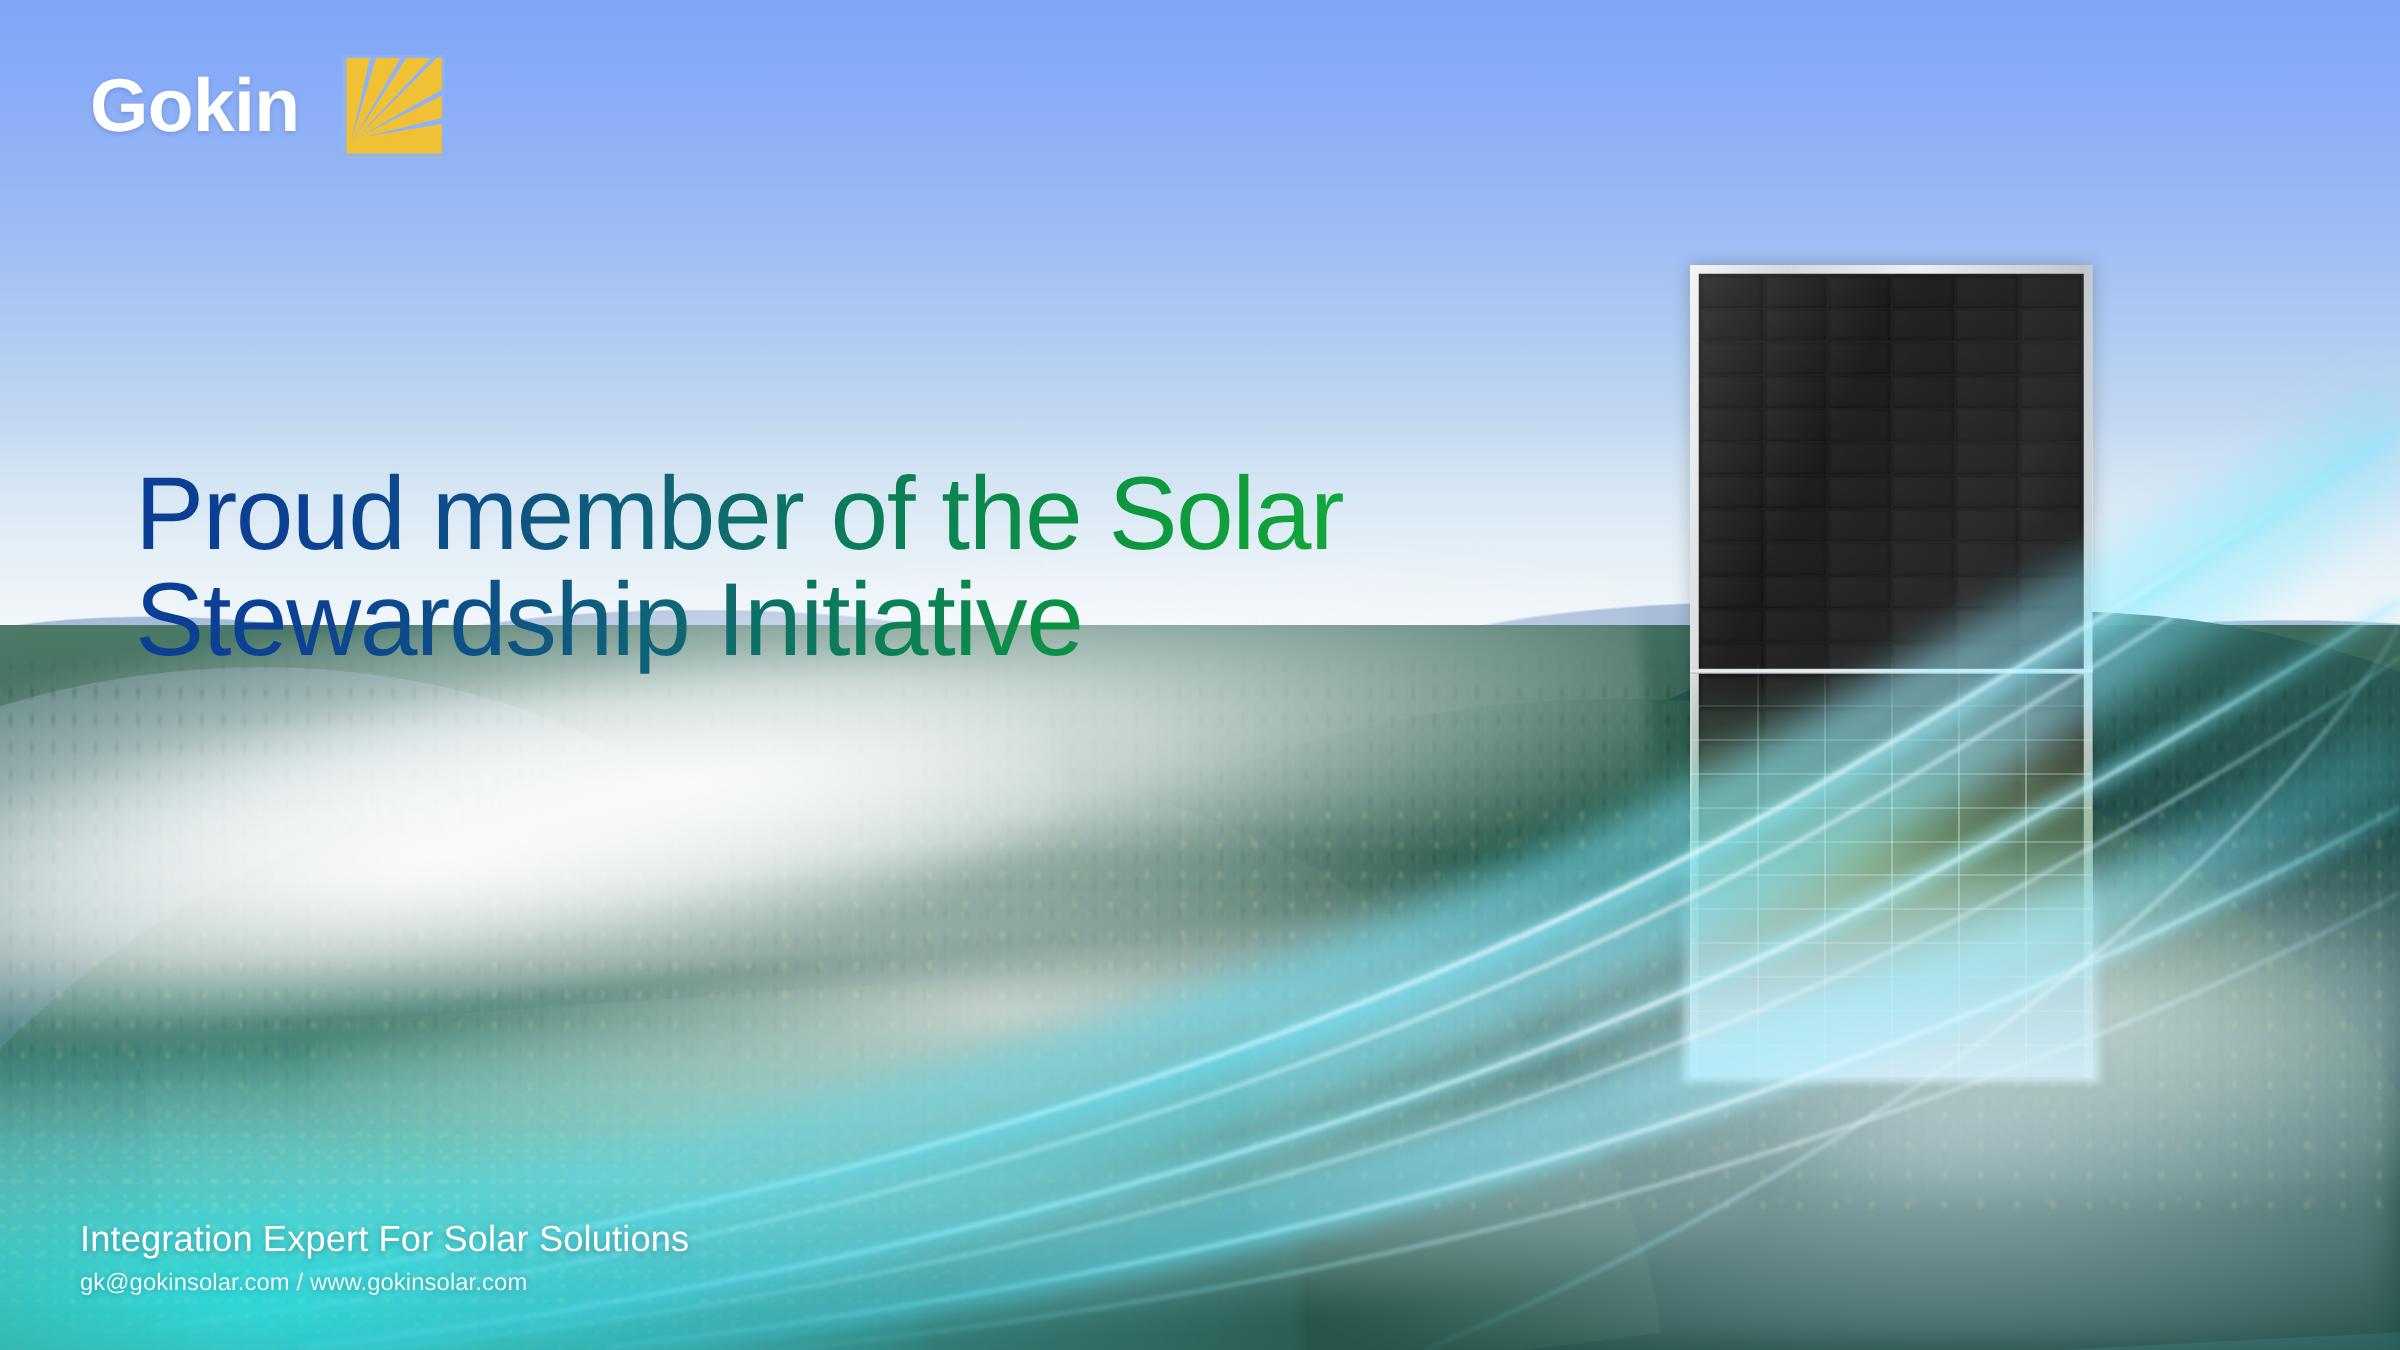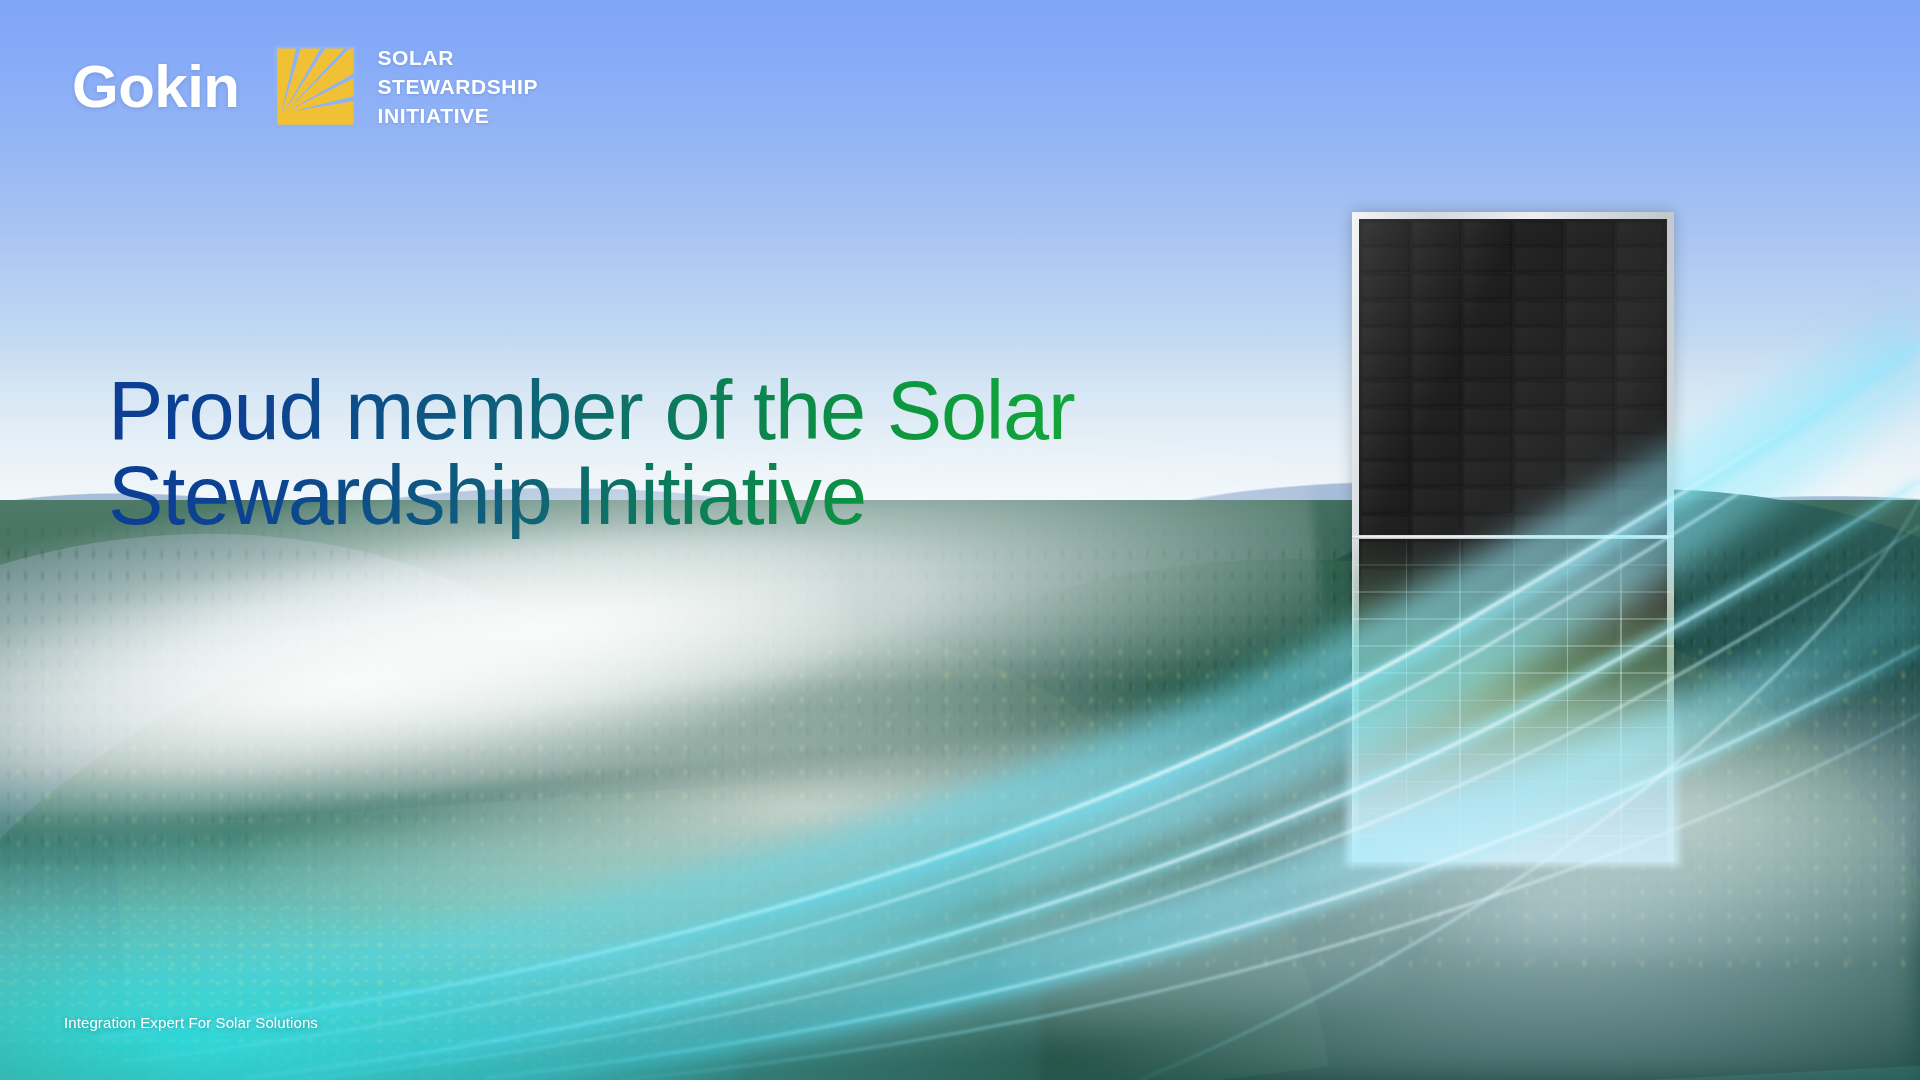--- a/index.html
+++ b/index.html
@@ -296,21 +296,21 @@
       #0E9C3C 86%,
       #14A63A 100%);
     -webkit-background-clip:text; background-clip:text;
     -webkit-text-fill-color:transparent; color:transparent;
     white-space:pre-line;
   }
 
   
   .footer { position:absolute; left:64px; bottom:42px; z-index:30; }
   .footer-tag {
-    color:#FFFFFF; font-size:15px; letter-spacing:.1px;
+    color:#FFFFFF; font-size:29px; letter-spacing:.1px;
     text-shadow:0 1px 5px rgba(10,70,90,.35);
     margin-bottom:7px;
   }
   .footer-contact {
     color:#EAF9FC; font-size:19px; letter-spacing:.1px;
     text-shadow:0 1px 5px rgba(10,70,90,.35);
   }
 </style>
 </head>
 <body>
@@ -569,28 +569,24 @@
             <polygon points="87,2 93,2 13,82"></polygon>
             <polygon points="98,33 98,39 16,80"></polygon>
             <polygon points="98,61 98,67 22,80"></polygon>
             <polygon points="0,0 4,0 4,100 0,100"></polygon>
             <polygon points="0,96 100,96 100,100 0,100"></polygon>
             <polygon points="0,0 100,0 100,3 0,3"></polygon>
             <polygon points="97,0 100,0 100,100 97,100"></polygon>
           </g>
         </g>
       </svg>
-      <div class="ssi-text">
-        <div>SOLAR</div>
-        <div>STEWARDSHIP</div>
-        <div>INITIATIVE</div>
-      </div>
     </div>
   </div>
 
   <div class="headline">Proud member of the Solar
 Stewardship Initiative</div>
 
   <div class="footer">
     <div class="footer-tag">Integration Expert For Solar Solutions</div>
+    <div class="footer-contact">gk@gokinsolar.com / www.gokinsolar.com</div>
   </div>
 
 </div>
 
 </body></html>

